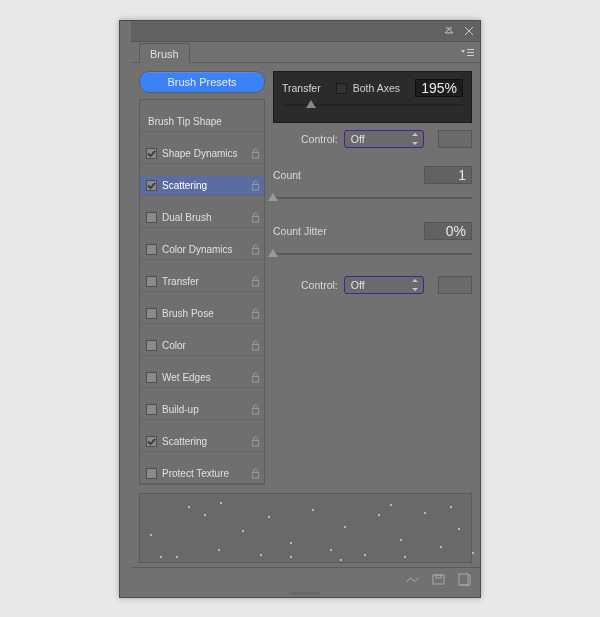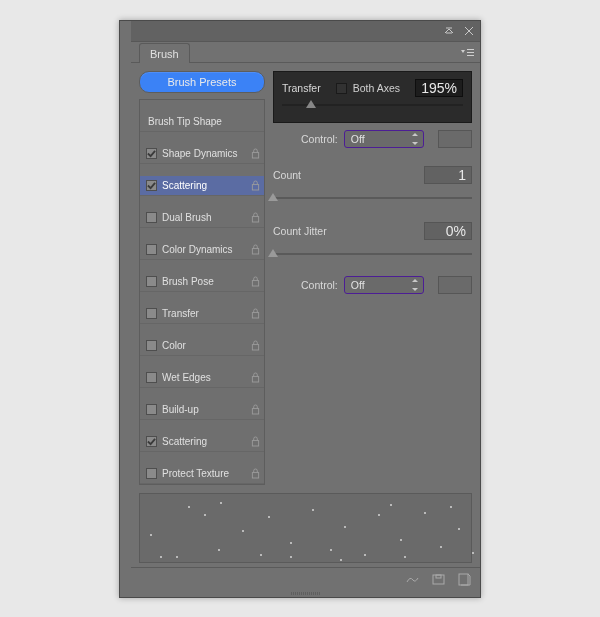--- a/index.html
+++ b/index.html
@@ -367,31 +367,31 @@
             <span class="label">Color Dynamics</span>
             <span class="lock">
               <svg viewBox="0 0 10 12">
                 <rect x="1.5" y="5" width="7" height="6"></rect>
                 <path d="M3 5 V3 a2 2 0 0 1 4 0 V5"></path>
               </svg>
             </span>
           </div>
           <div class="option-row">
             <span class="chk"></span>
+            <span class="label">Transfer</span>
+            <span class="lock">
+              <svg viewBox="0 0 10 12">
+                <rect x="1.5" y="5" width="7" height="6"></rect>
+                <path d="M3 5 V3 a2 2 0 0 1 4 0 V5"></path>
+              </svg>
+            </span>
+          </div>
+          <div class="option-row">
+            <span class="chk"></span>
             <span class="label">Brush Pose</span>
-            <span class="lock">
-              <svg viewBox="0 0 10 12">
-                <rect x="1.5" y="5" width="7" height="6"></rect>
-                <path d="M3 5 V3 a2 2 0 0 1 4 0 V5"></path>
-              </svg>
-            </span>
-          </div>
-          <div class="option-row">
-            <span class="chk"></span>
-            <span class="label">Transfer</span>
             <span class="lock">
               <svg viewBox="0 0 10 12">
                 <rect x="1.5" y="5" width="7" height="6"></rect>
                 <path d="M3 5 V3 a2 2 0 0 1 4 0 V5"></path>
               </svg>
             </span>
           </div>
           <div class="option-row">
             <span class="chk"></span>
             <span class="label">Color</span>

